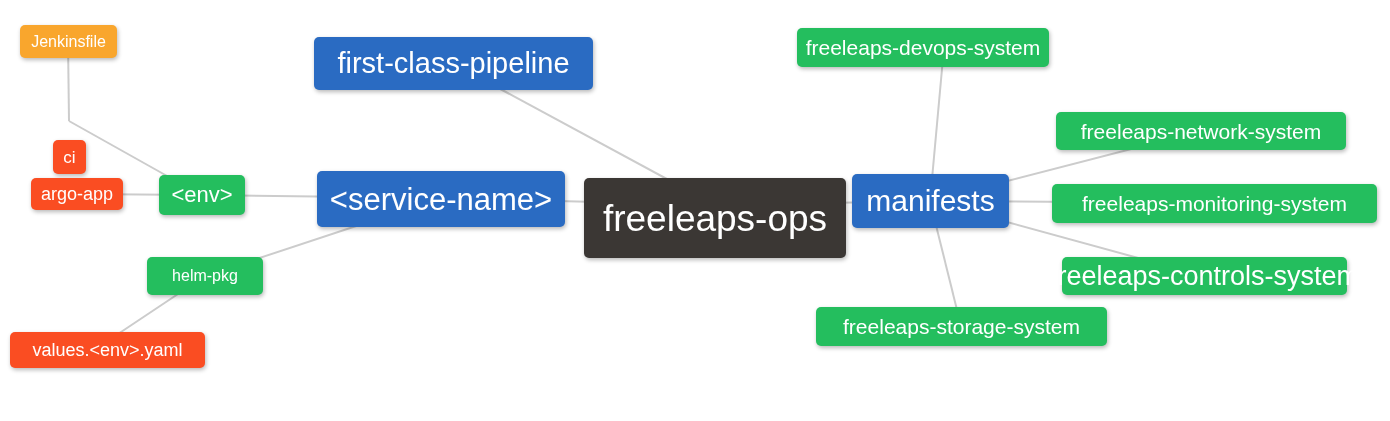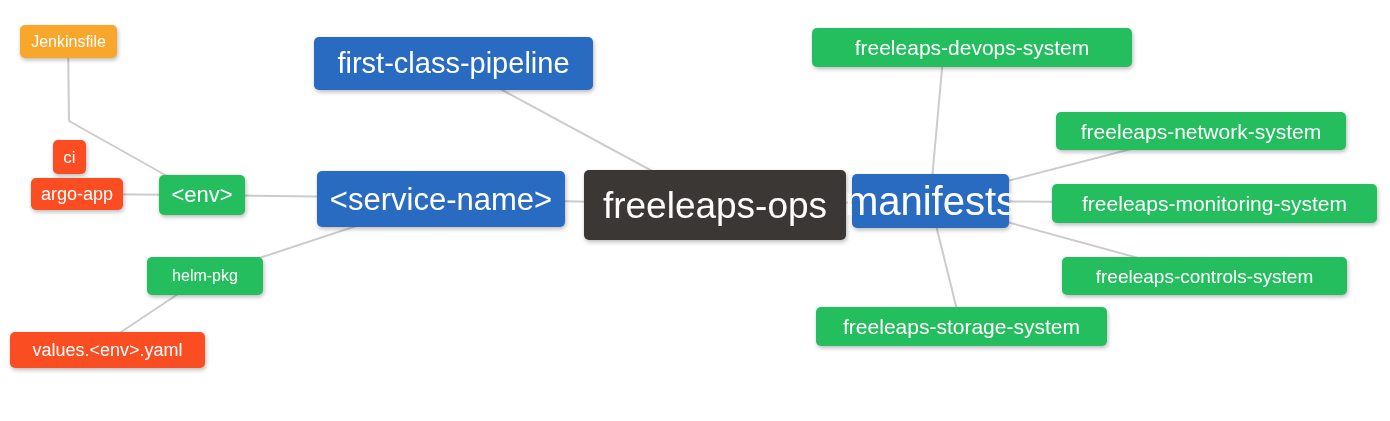--- a/index.html
+++ b/index.html
@@ -27,28 +27,28 @@
   .c-red{background:var(--red);}
   .c-dark{background:var(--dark);}
 
   
   .n-jenkinsfile{left:20px;top:25px;width:97px;height:33px;font-size:16px;}
   .n-ci{left:53px;top:104px;width:33px;height:34px;font-size:17px;margin-top:36px;}
   .n-argo-app{left:31px;top:178px;width:92px;height:32px;font-size:18px;}
   .n-env{left:159px;top:175px;width:86px;height:40px;font-size:22px;}
   .n-service-name{left:317px;top:171px;width:248px;height:56px;font-size:31px;}
   .n-first-class-pipeline{left:314px;top:37px;width:279px;height:53px;font-size:29px;}
-  .n-freeleaps-ops{left:584px;top:170px;width:262px;height:70px;font-size:37px;text-align:center;}
-  .n-manifests{left:852px;top:174px;width:157px;height:54px;font-size:40px;}
+  .n-freeleaps-ops{left:584px;top:178px;width:262px;height:80px;font-size:37px;text-align:center;}
+  .n-manifests{left:852px;top:174px;width:157px;height:54px;font-size:30px;}
   .n-helm-pkg{left:147px;top:257px;width:116px;height:38px;font-size:16px;}
   .n-values-env-yaml{left:10px;top:332px;width:195px;height:36px;font-size:18px;}
-  .n-devops{left:797px;top:28px;width:320px;height:39px;font-size:21px;margin-left:15px;}
+  .n-devops{left:797px;top:28px;width:252px;height:39px;font-size:21px;}
   .n-network{left:1056px;top:112px;width:290px;height:38px;font-size:21px;}
   .n-monitoring{left:1052px;top:184px;width:325px;height:39px;font-size:21px;}
-  .n-controls{left:1062px;top:257px;width:285px;height:38px;font-size:19px;}
+  .n-controls{left:1062px;top:257px;width:285px;height:38px;font-size:27px;}
   .n-storage{left:816px;top:307px;width:291px;height:39px;font-size:21px;text-align:center;}
 </style>
 </head>
 <body>
 
 <div class="canvas">
 
   <svg class="edge-layer" viewBox="0 0 1390 421" xmlns="http://www.w3.org/2000/svg">
     <line x1="68" y1="41" x2="69" y2="121"></line>
     <line x1="69" y1="121" x2="201" y2="195"></line>

